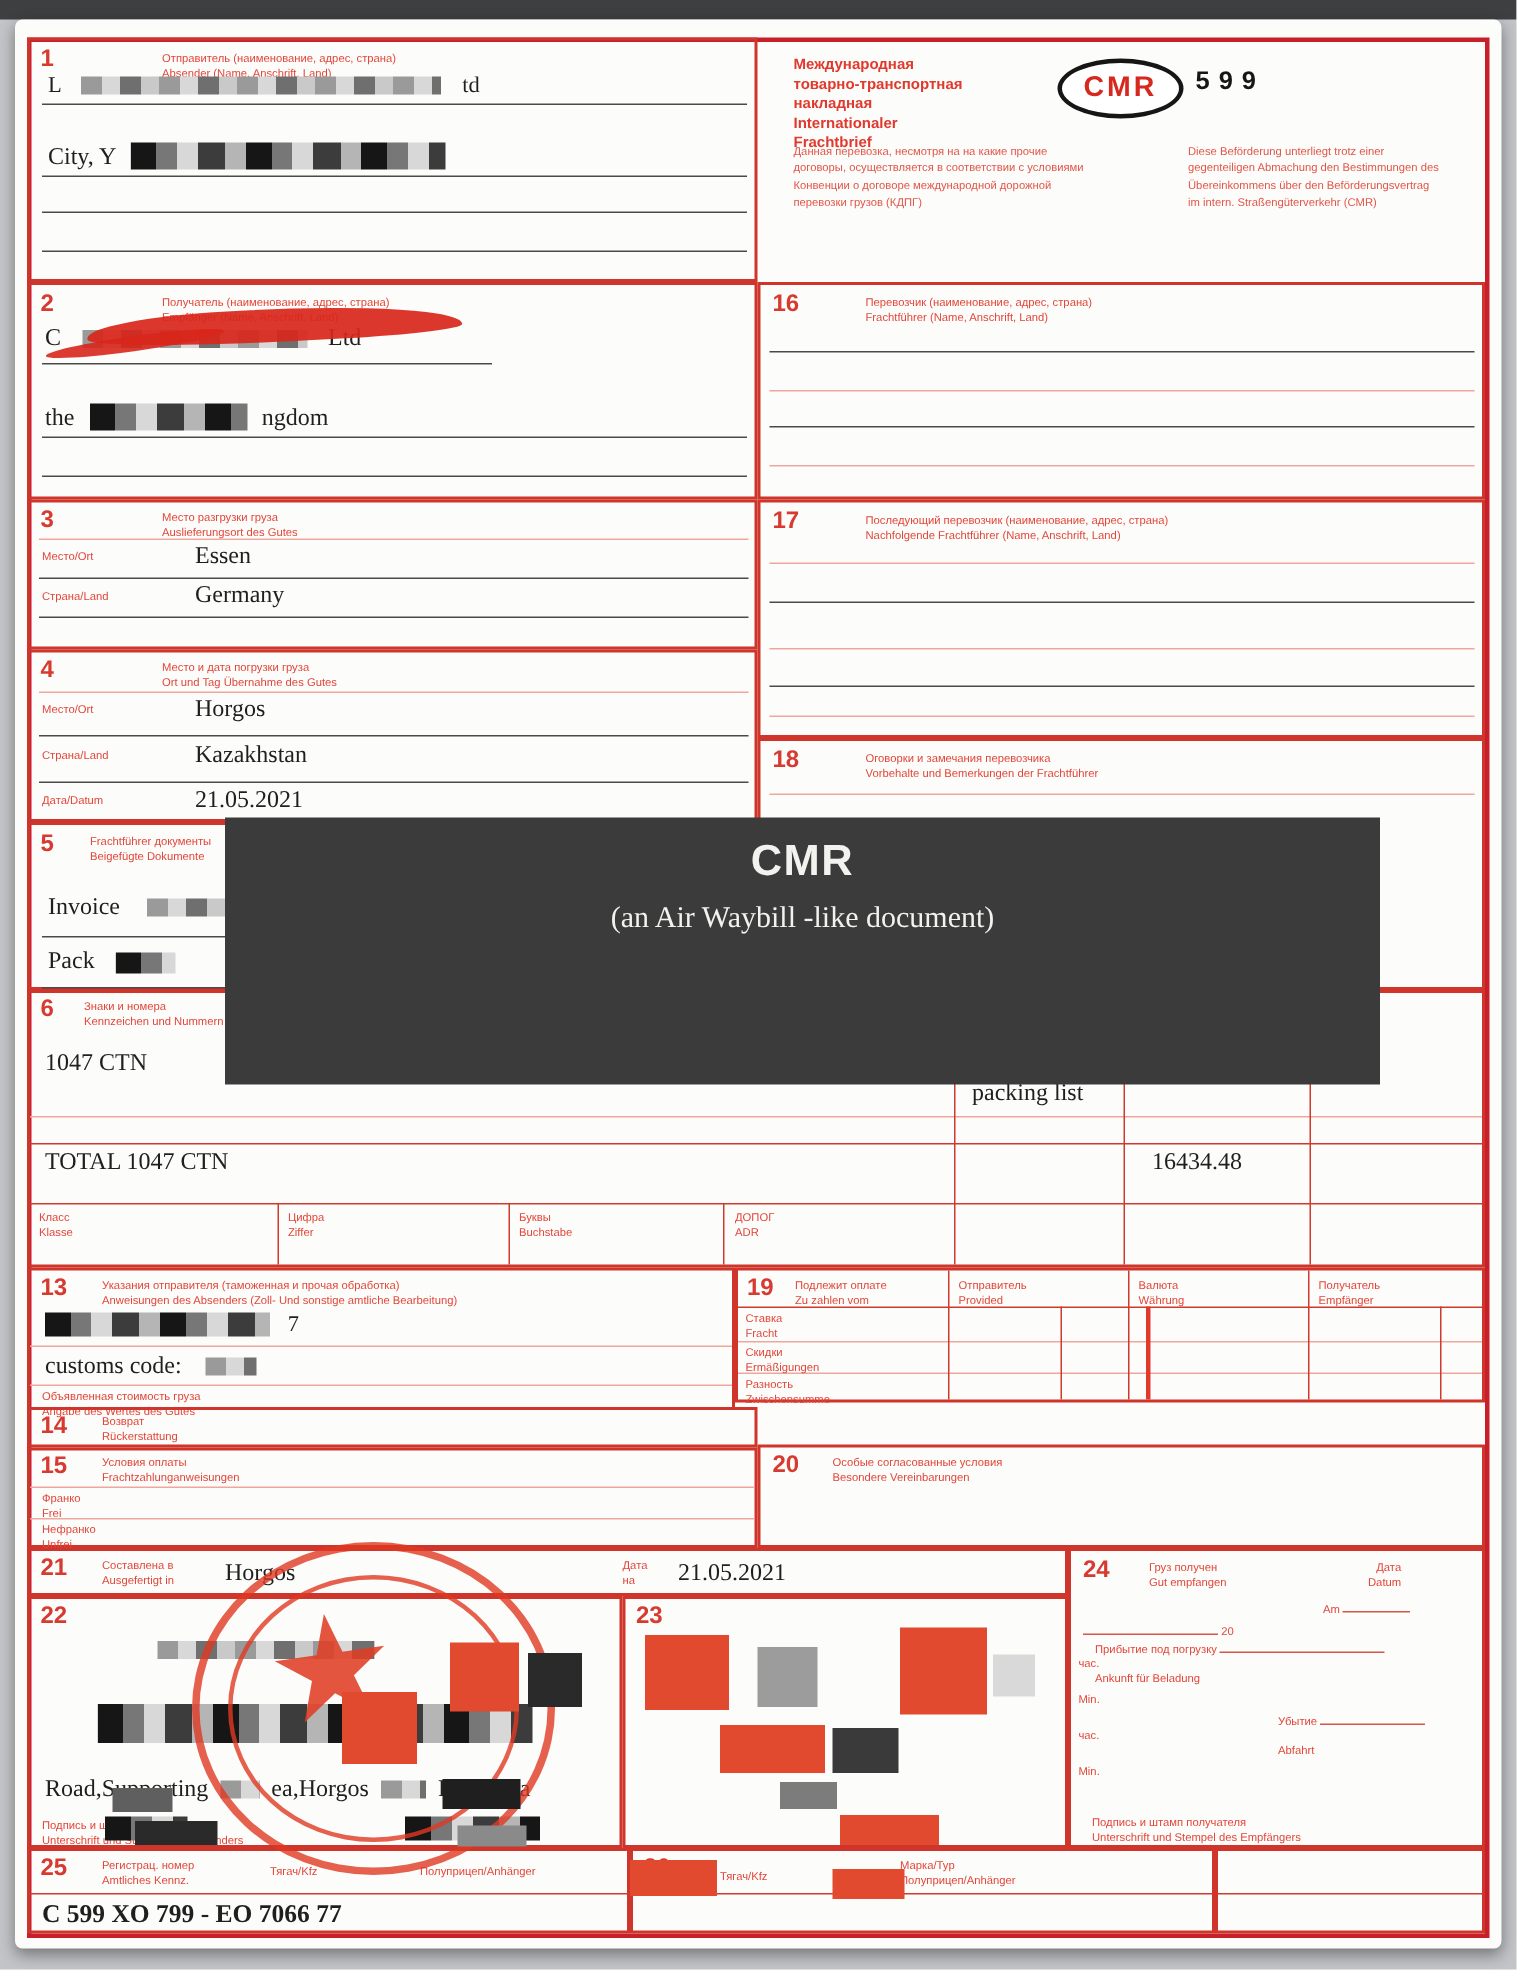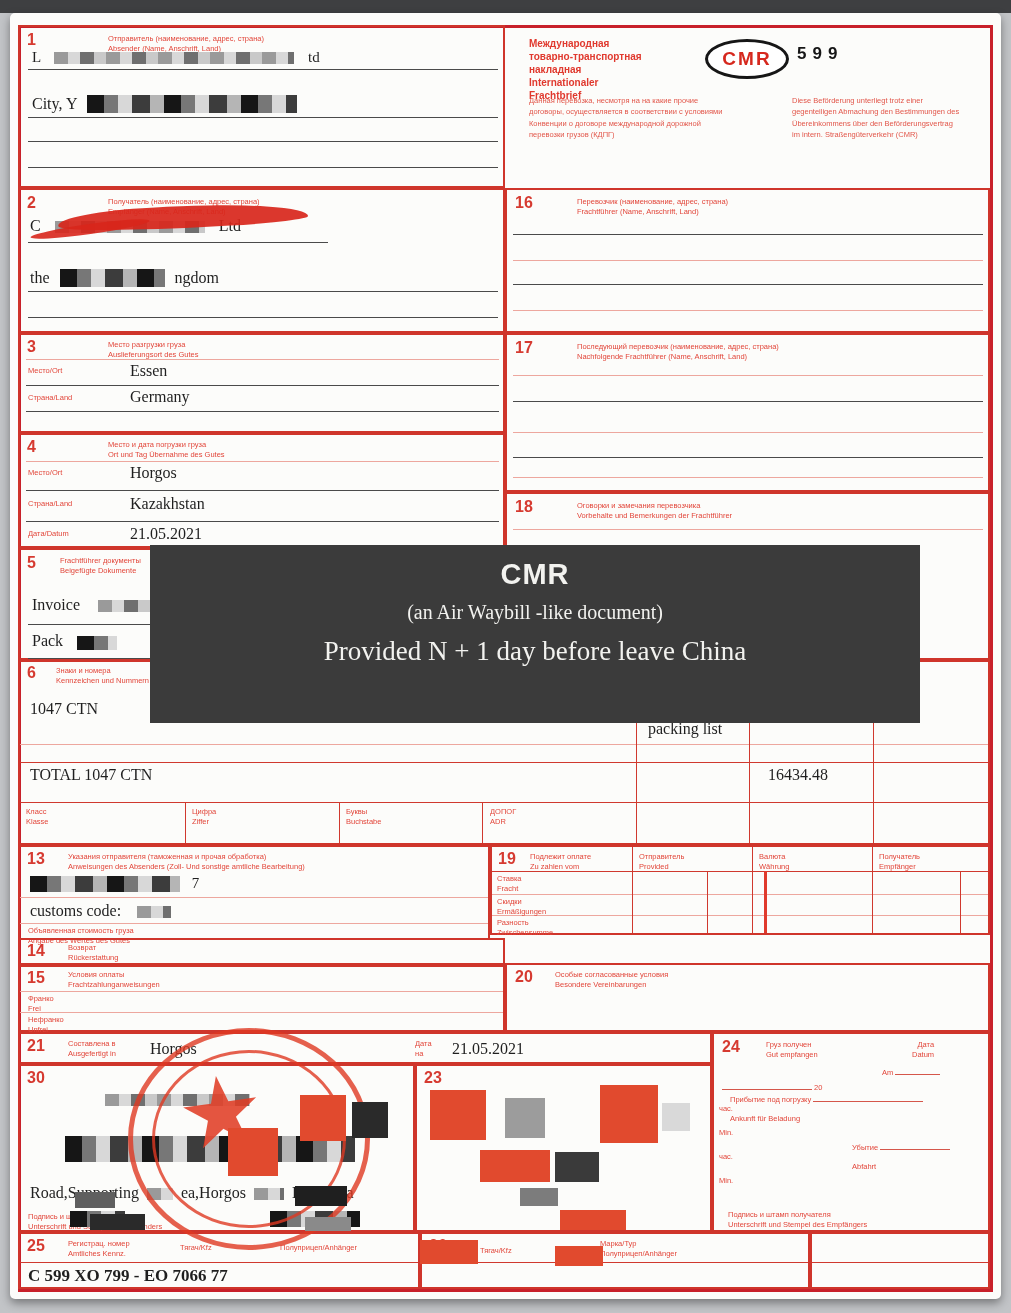--- a/index.html
+++ b/index.html
@@ -335,21 +335,21 @@
     <span>Ausgefertigt in</span>
   </div>
   <div class="tline big" style="left:130px;top:6px">Horgos</div>
   <div class="lab" style="left:395px;top:5px">
     <span>Дата</span><br><span>на</span>
   </div>
   <div class="tline big" style="left:432px;top:6px">21.05.2021</div>
 </div>
 
 <div class="box" style="left:18px;top:1064px;width:397px;height:168px">
-  <span class="num" style="left:7px;top:3px">30</span>
+  <span class="num" style="left:7px;top:3px">22</span>
   <div class="rb mzl" style="left:85px;top:28px;width:145px;height:12px"></div>
   <div class="rb mz" style="left:45px;top:70px;width:290px;height:26px"></div>
   <div class="tline big" style="left:10px;top:118px">
     <span>Road,Supporting</span>
     <span class="mzl" style="width:26px;margin:0 4px"></span>
     <span>ea,Horgos</span>
     <span class="mzl" style="width:30px;margin:0 4px"></span>
     <span>Kili Kaza</span>
   </div>
   <div class="rb mz" style="left:50px;top:145px;width:55px;height:16px"></div>
@@ -449,14 +449,13 @@
 <div class="rb" style="left:520px;top:1188px;width:38px;height:18px;background:#7c7c7c"></div>
 <div class="rb" style="left:90px;top:1214px;width:55px;height:16px;background:#2a2a2a"></div>
 <div class="rb" style="left:305px;top:1217px;width:46px;height:14px;background:#8a8a8a"></div>
 <div class="rb" style="left:560px;top:1210px;width:66px;height:20px;background:#e14a2e"></div>
 <div class="rb" style="left:420px;top:1240px;width:58px;height:24px;background:#e14a2e"></div>
 <div class="rb" style="left:555px;top:1246px;width:48px;height:20px;background:#e14a2e"></div>
 
 <div class="overlay">
   <div class="ov1">CMR</div>
   <div class="ov2">(an Air Waybill -like document)</div>
-  <div class="ov3">Provided N + 1 day before leave China</div>
 </div>
 
 </body></html>

